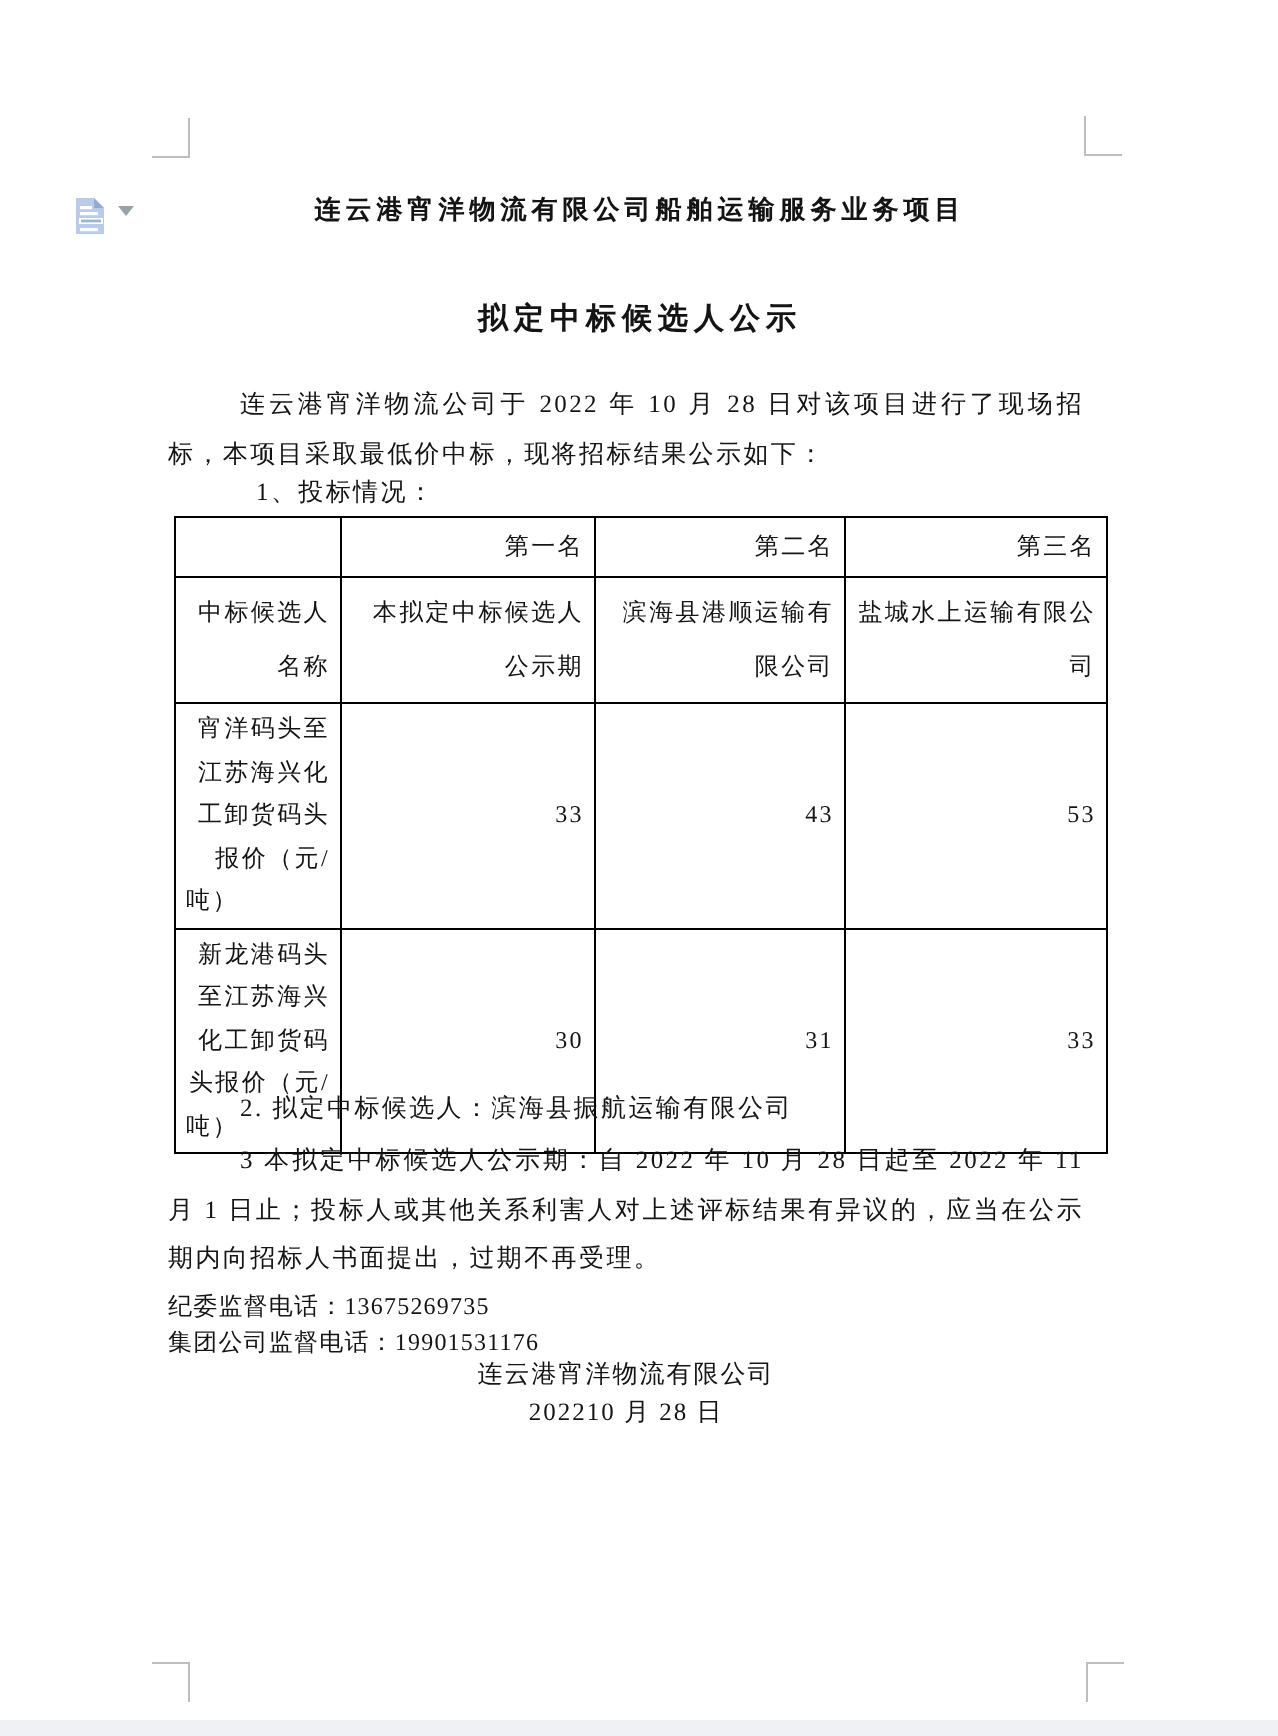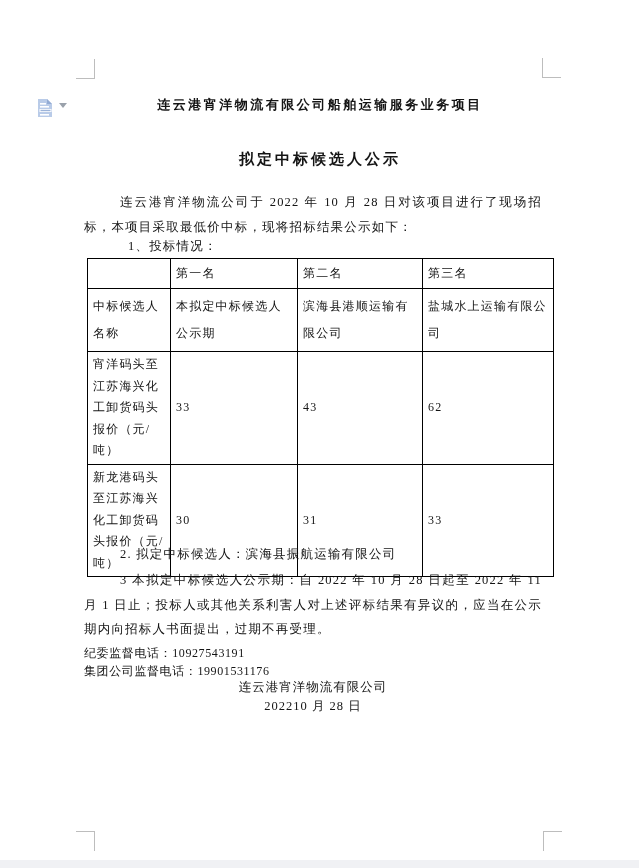--- a/index.html
+++ b/index.html
@@ -28,21 +28,21 @@
     font-size:15px;font-weight:bold;letter-spacing:3px;}
 
   .intro{position:absolute;left:84px;top:190px;width:458px;
     font-size:12.5px;line-height:25px;letter-spacing:1.2px;
     text-align:justify;text-indent:36px;}
   .sec1{position:absolute;left:92px;top:238px;width:458px;
     font-size:12.5px;letter-spacing:1.2px;padding-left:36px;box-sizing:border-box;}
 
   table.bids{position:absolute;left:87px;top:258px;width:466px;
     border-collapse:collapse;table-layout:fixed;}
-  table.bids td{border:1px solid #000;text-align:left;vertical-align:middle;
+  table.bids td{border:1px solid #000;text-align:right;vertical-align:middle;
     font-size:12px;letter-spacing:1.2px;padding:2px 5px;box-sizing:border-box;}
   tr.hdr td{height:30px;font-size:12px;}
   tr.r-name td{height:63px;line-height:27px;}
   tr.r-p1 td{height:87px;margin-left:32px;}
   tr.r-p2 td{height:89px;}
   td.rowlabel{font-size:11px;line-height:21.5px;text-align:justify;
     text-align-last:left;padding:4px 6px;}
   td.namelabel{font-size:12px;line-height:25px;}
   td.company-top{vertical-align:top;padding-top:7px;}
   td.num{font-size:11.5px;letter-spacing:0;}
@@ -106,36 +106,36 @@
     <tr class="r-name">
       <td class="namelabel">中标候选人名称</td>
       <td class="company-top">本拟定中标候选人公示期</td>
       <td>滨海县港顺运输有限公司</td>
       <td>盐城水上运输有限公司</td>
     </tr>
     <tr class="r-p1">
       <td class="rowlabel">宵洋码头至江苏海兴化工卸货码头报价（元/吨）</td>
       <td class="num">33</td>
       <td class="num">43</td>
-      <td class="num">62</td>
+      <td class="num">53</td>
     </tr>
     <tr class="r-p2">
       <td class="rowlabel">新龙港码头至江苏海兴化工卸货码头报价（元/吨）</td>
       <td class="num">30</td>
       <td class="num">31</td>
       <td class="num">33</td>
     </tr>
   </tbody>
 </table>
 
 <div class="sec2">2. 拟定中标候选人：滨海县振航运输有限公司</div>
 <div class="sec3">3 本拟定中标候选人公示期：自 2022 年 10 月 28 日起至 2022 年 11 月 1 日止；投标人或其他关系利害人对上述评标结果有异议的，应当在公示期内向招标人书面提出，过期不再受理。</div>
 
 <div class="phones">
-  <div>纪委监督电话：10927543191</div>
+  <div>纪委监督电话：13675269735</div>
   <div>集团公司监督电话：19901531176</div>
 </div>
 
 <div class="signature">
   <div>连云港宵洋物流有限公司</div>
   <div>202210 月 28 日</div>
 </div>
 
 <div class="bottom-strip"></div>
 

